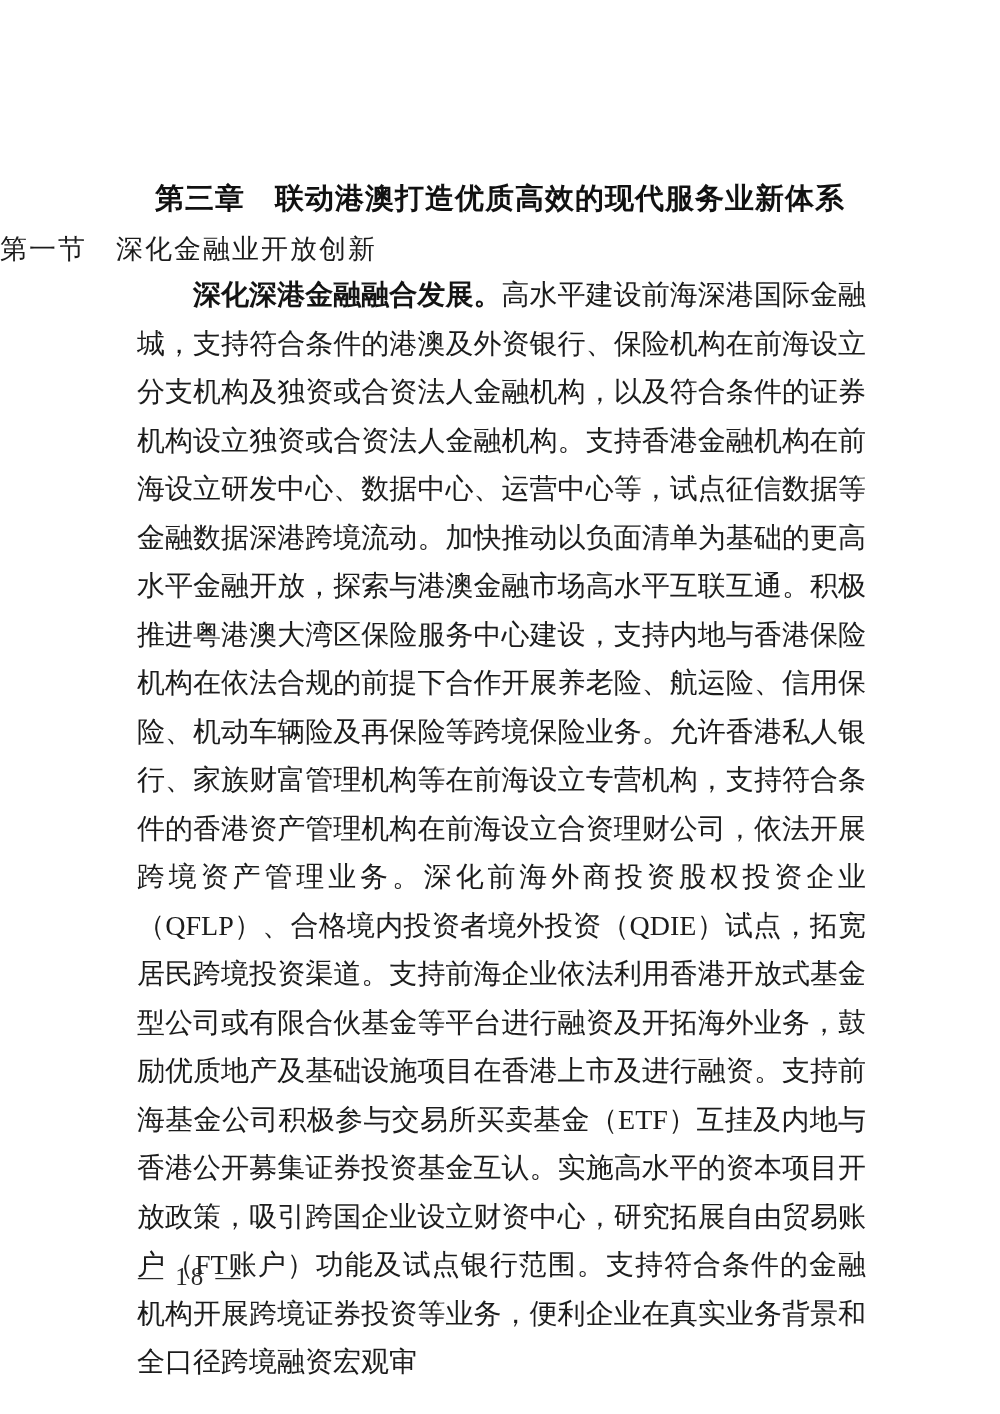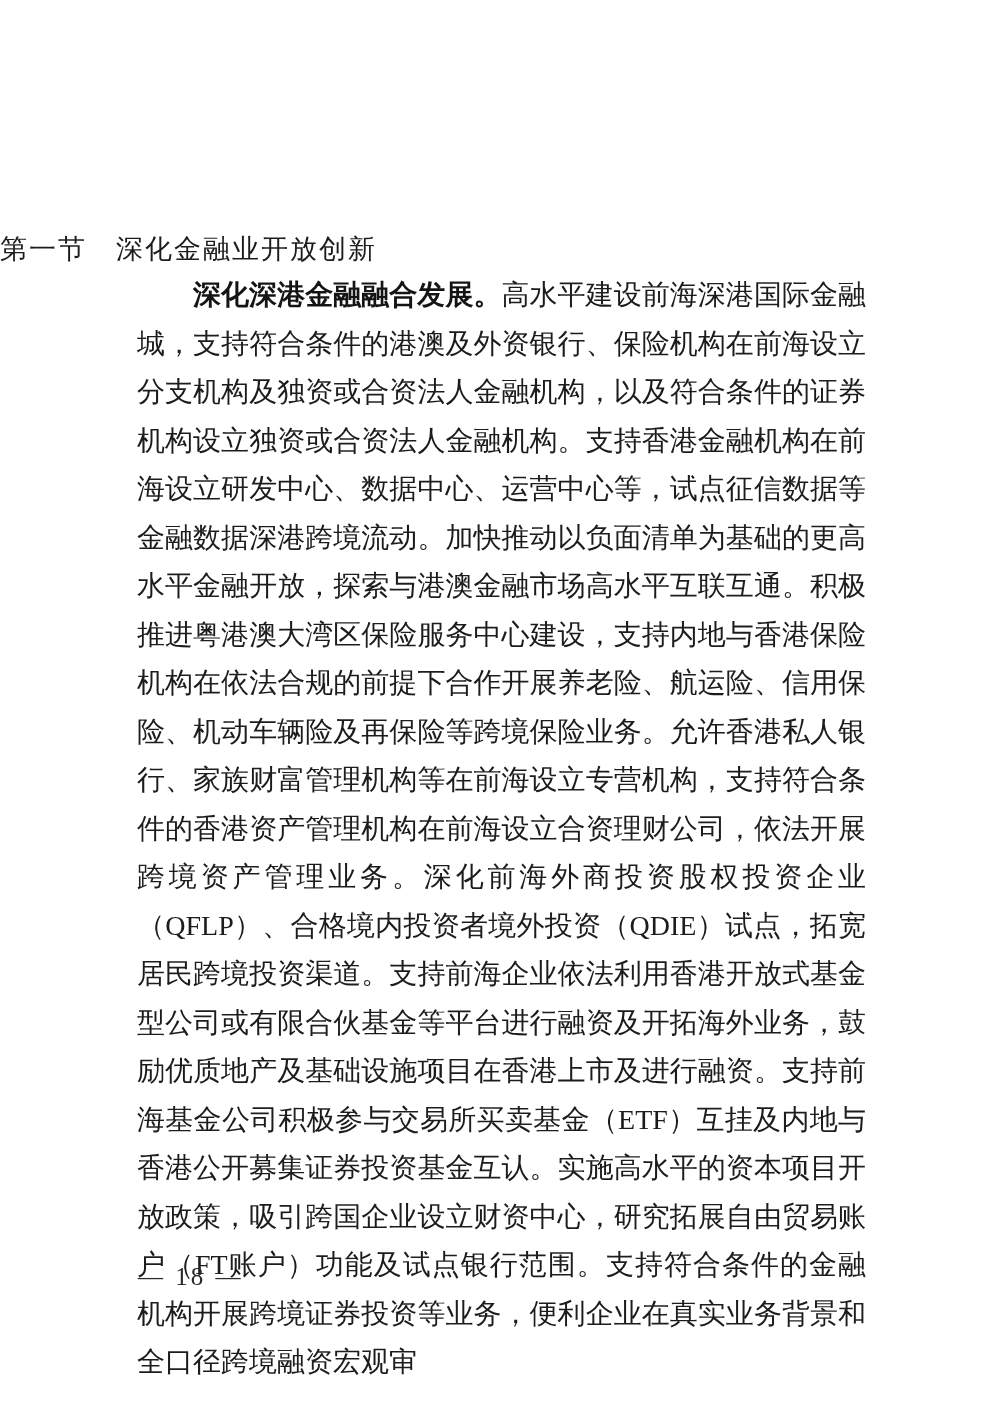--- a/index.html
+++ b/index.html
@@ -68,20 +68,21 @@
     letter-spacing: 3px;
     color: #2a2a2a;
     white-space: nowrap;
   }
 </style>
 </head>
 <body>
 
 <div class="page">
 
+  <h1 class="chapter-title">第三章　联动港澳打造优质高效的现代服务业新体系</h1>
 
   <h2 class="section-title">第一节　深化金融业开放创新</h2>
 
   <p class="body-paragraph"><span class="lead-sentence">深化深港金融融合发展。</span><span>高水平建设前海深港国际金融城，支持符合条件的港澳及外资银行、保险机构在前海设立分支机构及独资或合资法人金融机构，以及符合条件的证券机构设立独资或合资法人金融机构。支持香港金融机构在前海设立研发中心、数据中心、运营中心等，试点征信数据等金融数据深港跨境流动。加快推动以负面清单为基础的更高水平金融开放，探索与港澳金融市场高水平互联互通。积极推进粤港澳大湾区保险服务中心建设，支持内地与香港保险机构在依法合规的前提下合作开展养老险、航运险、信用保险、机动车辆险及再保险等跨境保险业务。允许香港私人银行、家族财富管理机构等在前海设立专营机构，支持符合条件的香港资产管理机构在前海设立合资理财公司，依法开展跨境资产管理业务。深化前海外商投资股权投资企业（QFLP）、合格境内投资者境外投资（QDIE）试点，拓宽居民跨境投资渠道。支持前海企业依法利用香港开放式基金型公司或有限合伙基金等平台进行融资及开拓海外业务，鼓励优质地产及基础设施项目在香港上市及进行融资。支持前海基金公司积极参与交易所买卖基金（ETF）互挂及内地与香港公开募集证券投资基金互认。实施高水平的资本项目开放政策，吸引跨国企业设立财资中心，研究拓展自由贸易账户（FT账户）功能及试点银行范围。支持符合条件的金融机构开展跨境证券投资等业务，便利企业在真实业务背景和全口径跨境融资宏观审</span></p>
 
   <div class="page-footer">— 18 —</div>
 
 </div>
 
 </body></html>

